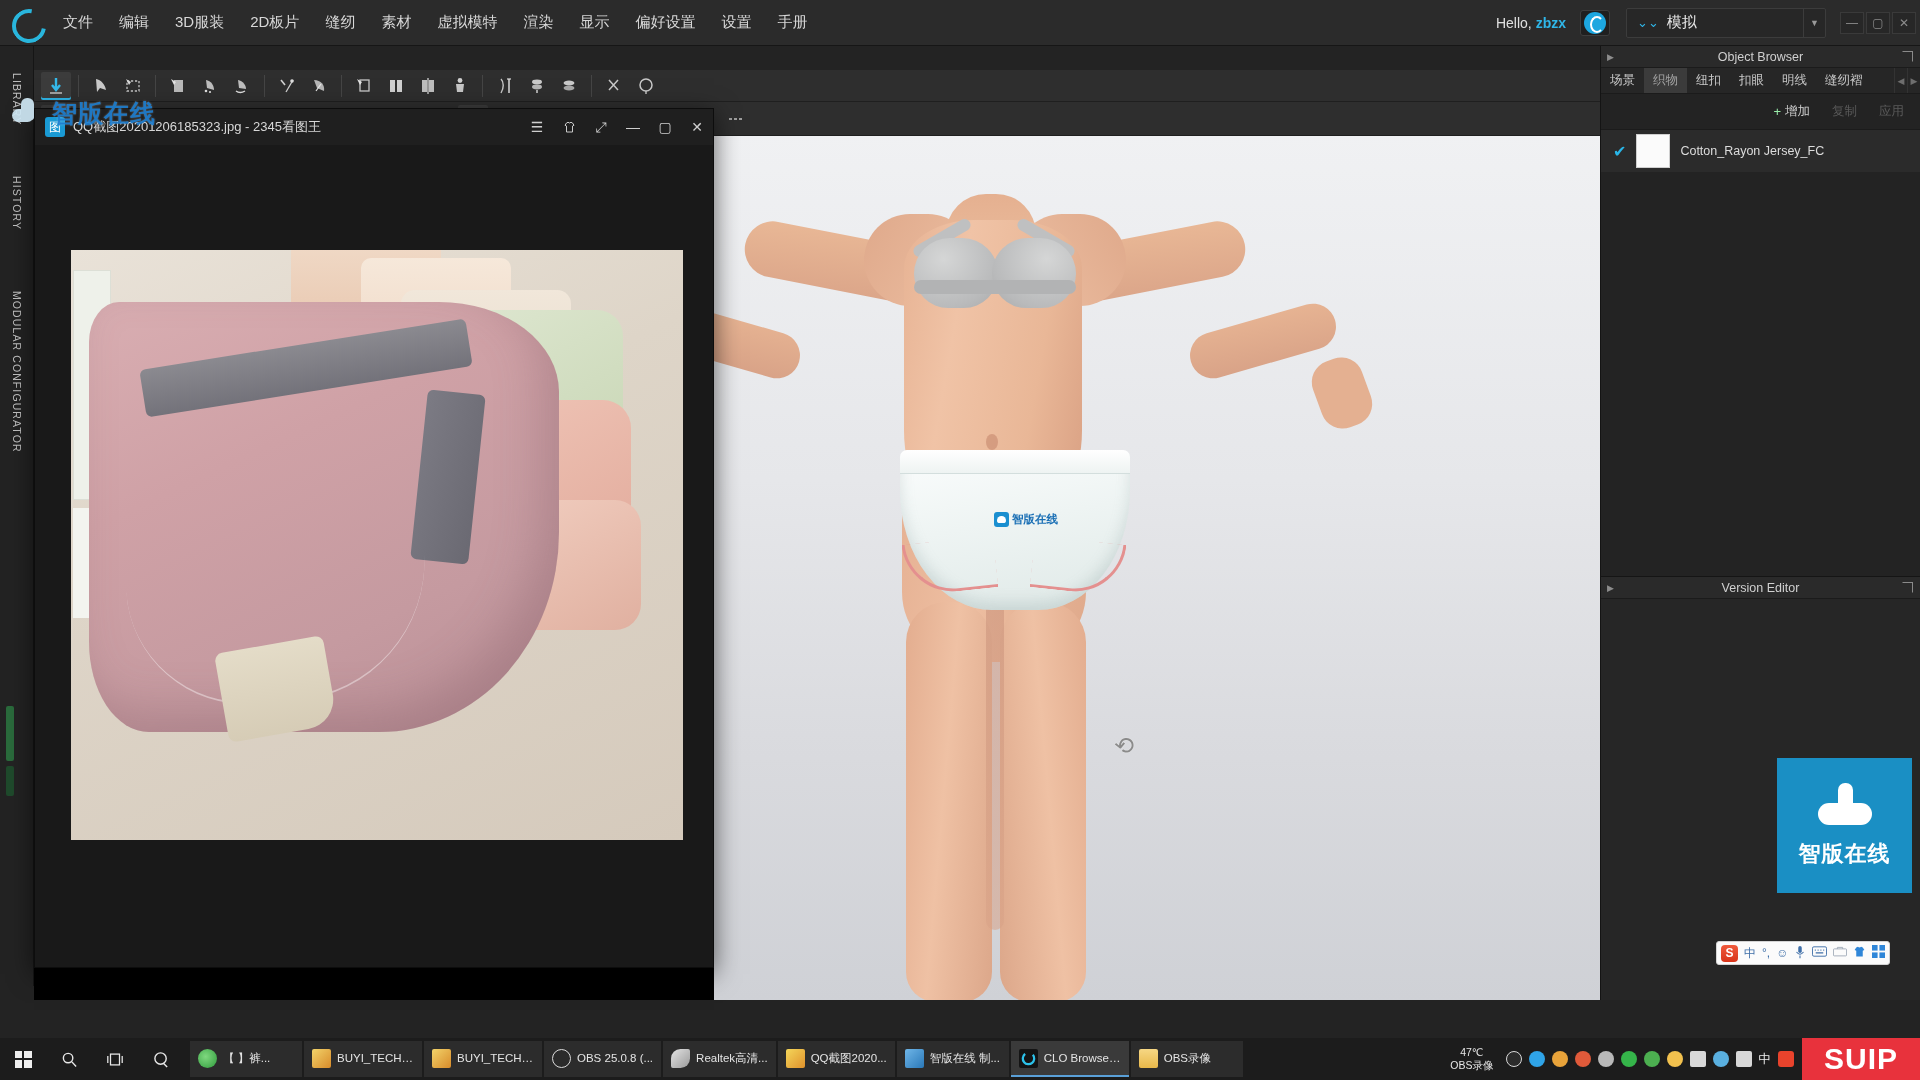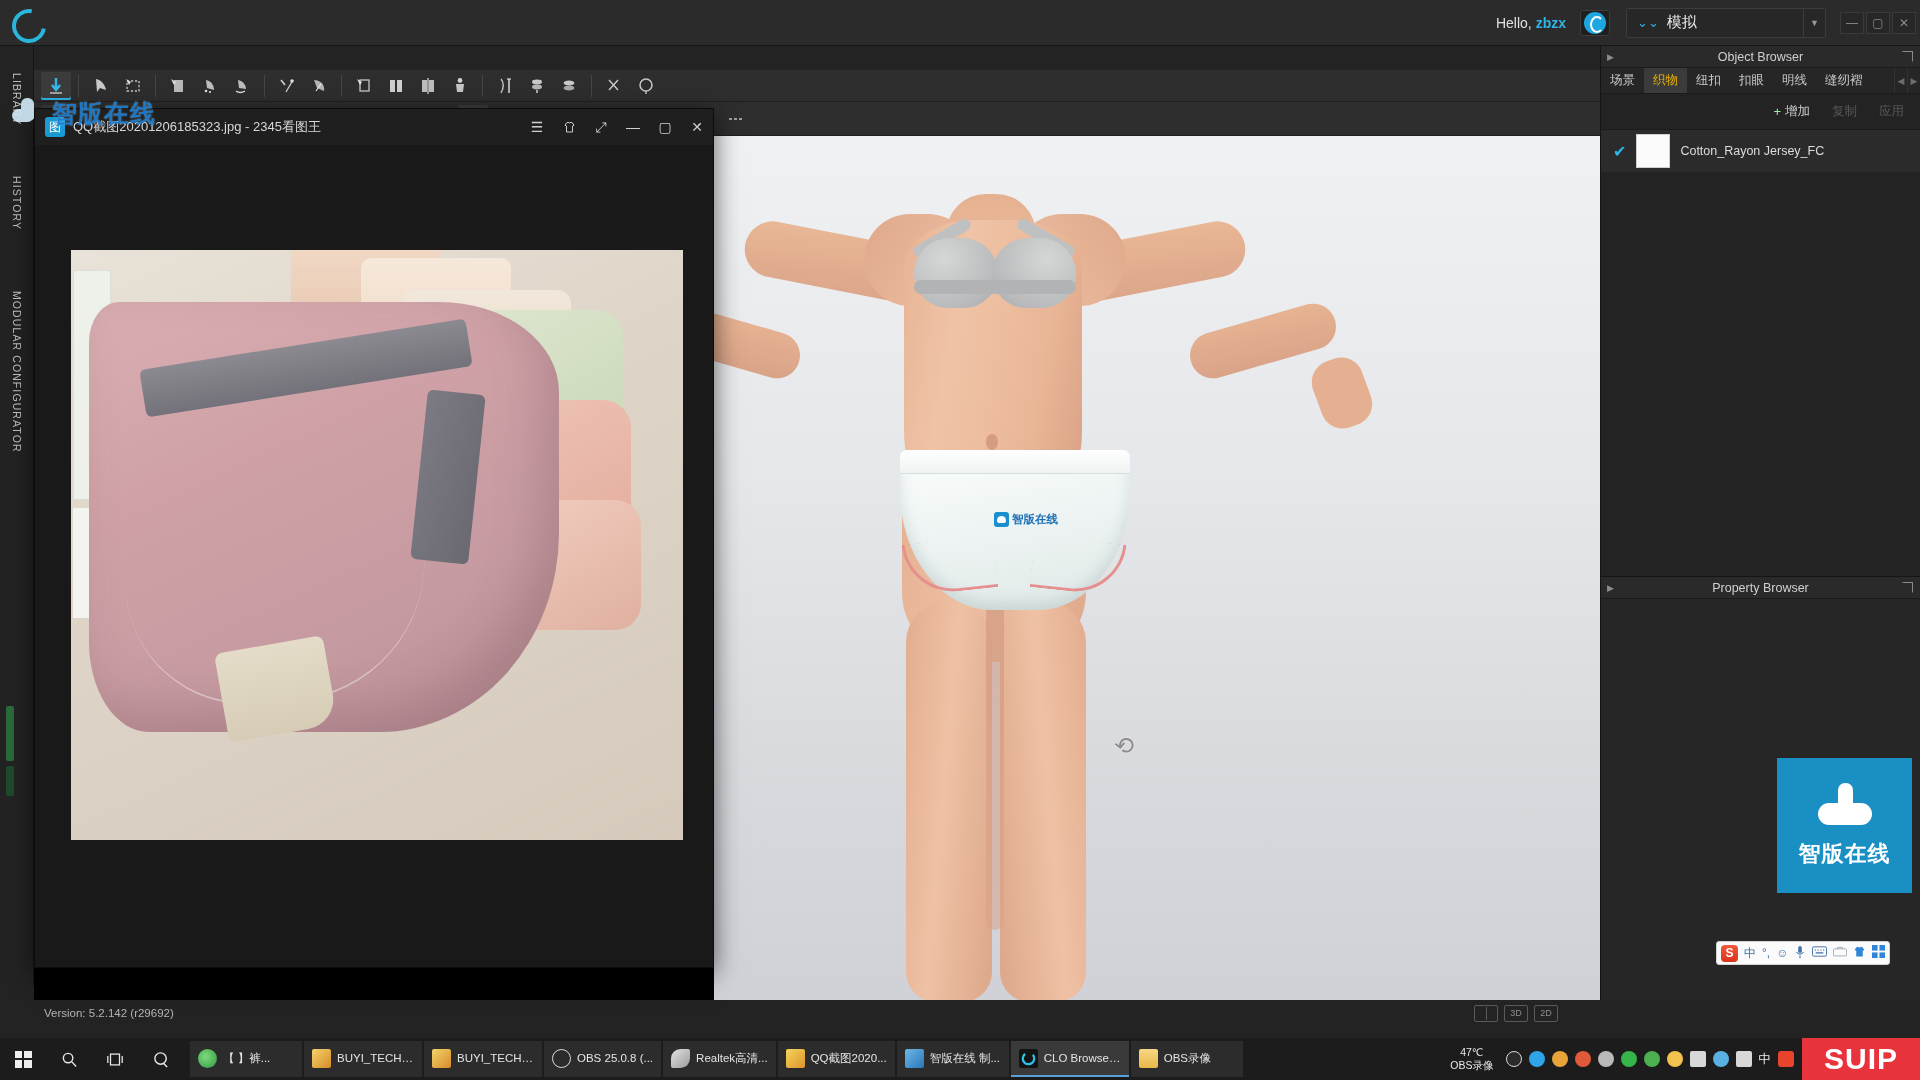--- a/index.html
+++ b/index.html
@@ -205,21 +205,21 @@
   .panel-header { height:22px; background:#2a2a2a; display:flex; align-items:center;
     justify-content:center; position:relative; border-bottom:1px solid #1b1b1b; }
   .panel-header .ph-tx { color:#d0d0d0; font-size:12.5px; }
   .ph-arrow { position:absolute; left:6px; color:#8d8d8d; font-size:9px; }
   .ph-pop { position:absolute; right:7px; width:11px; height:11px; border:1px solid #8a8a8a;
     border-left-color:transparent; border-bottom-color:transparent; }
   .panel-tabs { height:26px; background:#262626; display:flex; align-items:stretch;
     border-bottom:1px solid #1b1b1b; }
   .ptab { color:#c9c9c9; font-size:12.5px; padding:0 9px; display:flex; align-items:center;
     white-space:nowrap; }
-  .ptab.active { background:#3b3b3b; color:#eab308; }
+  .ptab.active { background:#3b3b3b; color:#a3a3a3; }
   .ptab-nav { margin-left:auto; display:flex; }
   .ptab-nav span { width:13px; display:flex; align-items:center; justify-content:center;
     color:#6e6e6e; font-size:9px; border-left:1px solid #333; }
   .panel-actions { height:36px; display:flex; align-items:center; justify-content:flex-end;
     padding-right:8px; gap:6px; border-bottom:1px solid #1b1b1b; background:#232323; }
   .pact { display:flex; align-items:center; gap:4px; color:#cfcfcf; font-size:12.5px;
     padding:3px 8px; border-radius:2px; }
   .pact.disabled { color:#5a5a5a; }
   .pact .pl { color:#9ea; font-size:13px; }
   .obj-list { height:140px; background:#232323; }
@@ -286,20 +286,34 @@
   .suip { width:118px; height:42px; background:#e8323c; color:#fff; font-size:30px;
     font-weight:bold; display:flex; align-items:center; justify-content:center; letter-spacing:1px; }
 </style>
 </head>
 <body>
 
 <div id="app">
 
   <div class="menubar">
     <div class="logo-c"></div>
+    <div class="menu-items">
+      <div class="menu-item">文件</div>
+      <div class="menu-item">编辑</div>
+      <div class="menu-item">3D服装</div>
+      <div class="menu-item">2D板片</div>
+      <div class="menu-item">缝纫</div>
+      <div class="menu-item">素材</div>
+      <div class="menu-item">虚拟模特</div>
+      <div class="menu-item">渲染</div>
+      <div class="menu-item">显示</div>
+      <div class="menu-item">偏好设置</div>
+      <div class="menu-item">设置</div>
+      <div class="menu-item">手册</div>
+    </div>
 
     <div class="menubar-right">
       <div class="hello"><span>Hello, </span><b>zbzx</b></div>
       <div class="cloud-btn">
         <div class="cloud-glyph"></div>
       </div>
       <div class="mode-select">
         <span class="chev-dbl">⌄⌄</span>
         <span class="mode-label">模拟</span>
         <span class="mode-caret">▼</span>
@@ -612,28 +626,20 @@
       <div class="av panty-trimR"></div>
       <div class="panty-logo">
         <span class="pl-ico"></span>
         <span class="pl-tx">智版在线</span>
       </div>
 
       <div class="cursor3d">⟲</div>
     </div>
   </div>
 
-  <div class="vp-bottom">
-    <span class="version-tx">Version: 5.2.142 (r29692)</span>
-    <div class="vp-toggles">
-      <div class="vtg split"></div>
-      <div class="vtg">3D</div>
-      <div class="vtg">2D</div>
-    </div>
-  </div>
 
   <div class="imgwin">
     <div class="imgwin-title">
       <span class="iw-appico"></span>
       <span class="iw-title-tx">QQ截图20201206185323.jpg - 2345看图王</span>
       <div class="iw-ctrls">
         <div class="iw-cbtn">☰</div>
         <div class="iw-cbtn">
           <svg width="15" height="15" viewBox="0 0 20 20">
               <path d="M6 4 L8 3 Q10 5 12 3 L14 4 L16 7 L14 8 L14 16 L6 16 L6 8 L4 7 Z" fill="none" stroke="#cfcfcf" stroke-width="1.3"></path>
@@ -703,21 +709,21 @@
       <div class="obj-row sel">
         <span class="obj-check">✔</span>
         <span class="obj-swatch"></span>
         <span class="obj-name">Cotton_Rayon Jersey_FC</span>
       </div>
     </div>
 
     <div class="prop-area">
       <div class="panel-header">
         <span class="ph-arrow">▶</span>
-        <span class="ph-tx">Property Browser</span>
+        <span class="ph-tx">Version Editor</span>
         <span class="ph-pop"></span>
       </div>
       <div class="prop-body"></div>
     </div>
   </div>
 
   <div class="wm-left">
     <span class="wm-ico"></span>
     <span class="wm-tx">智版在线</span>
   </div>

